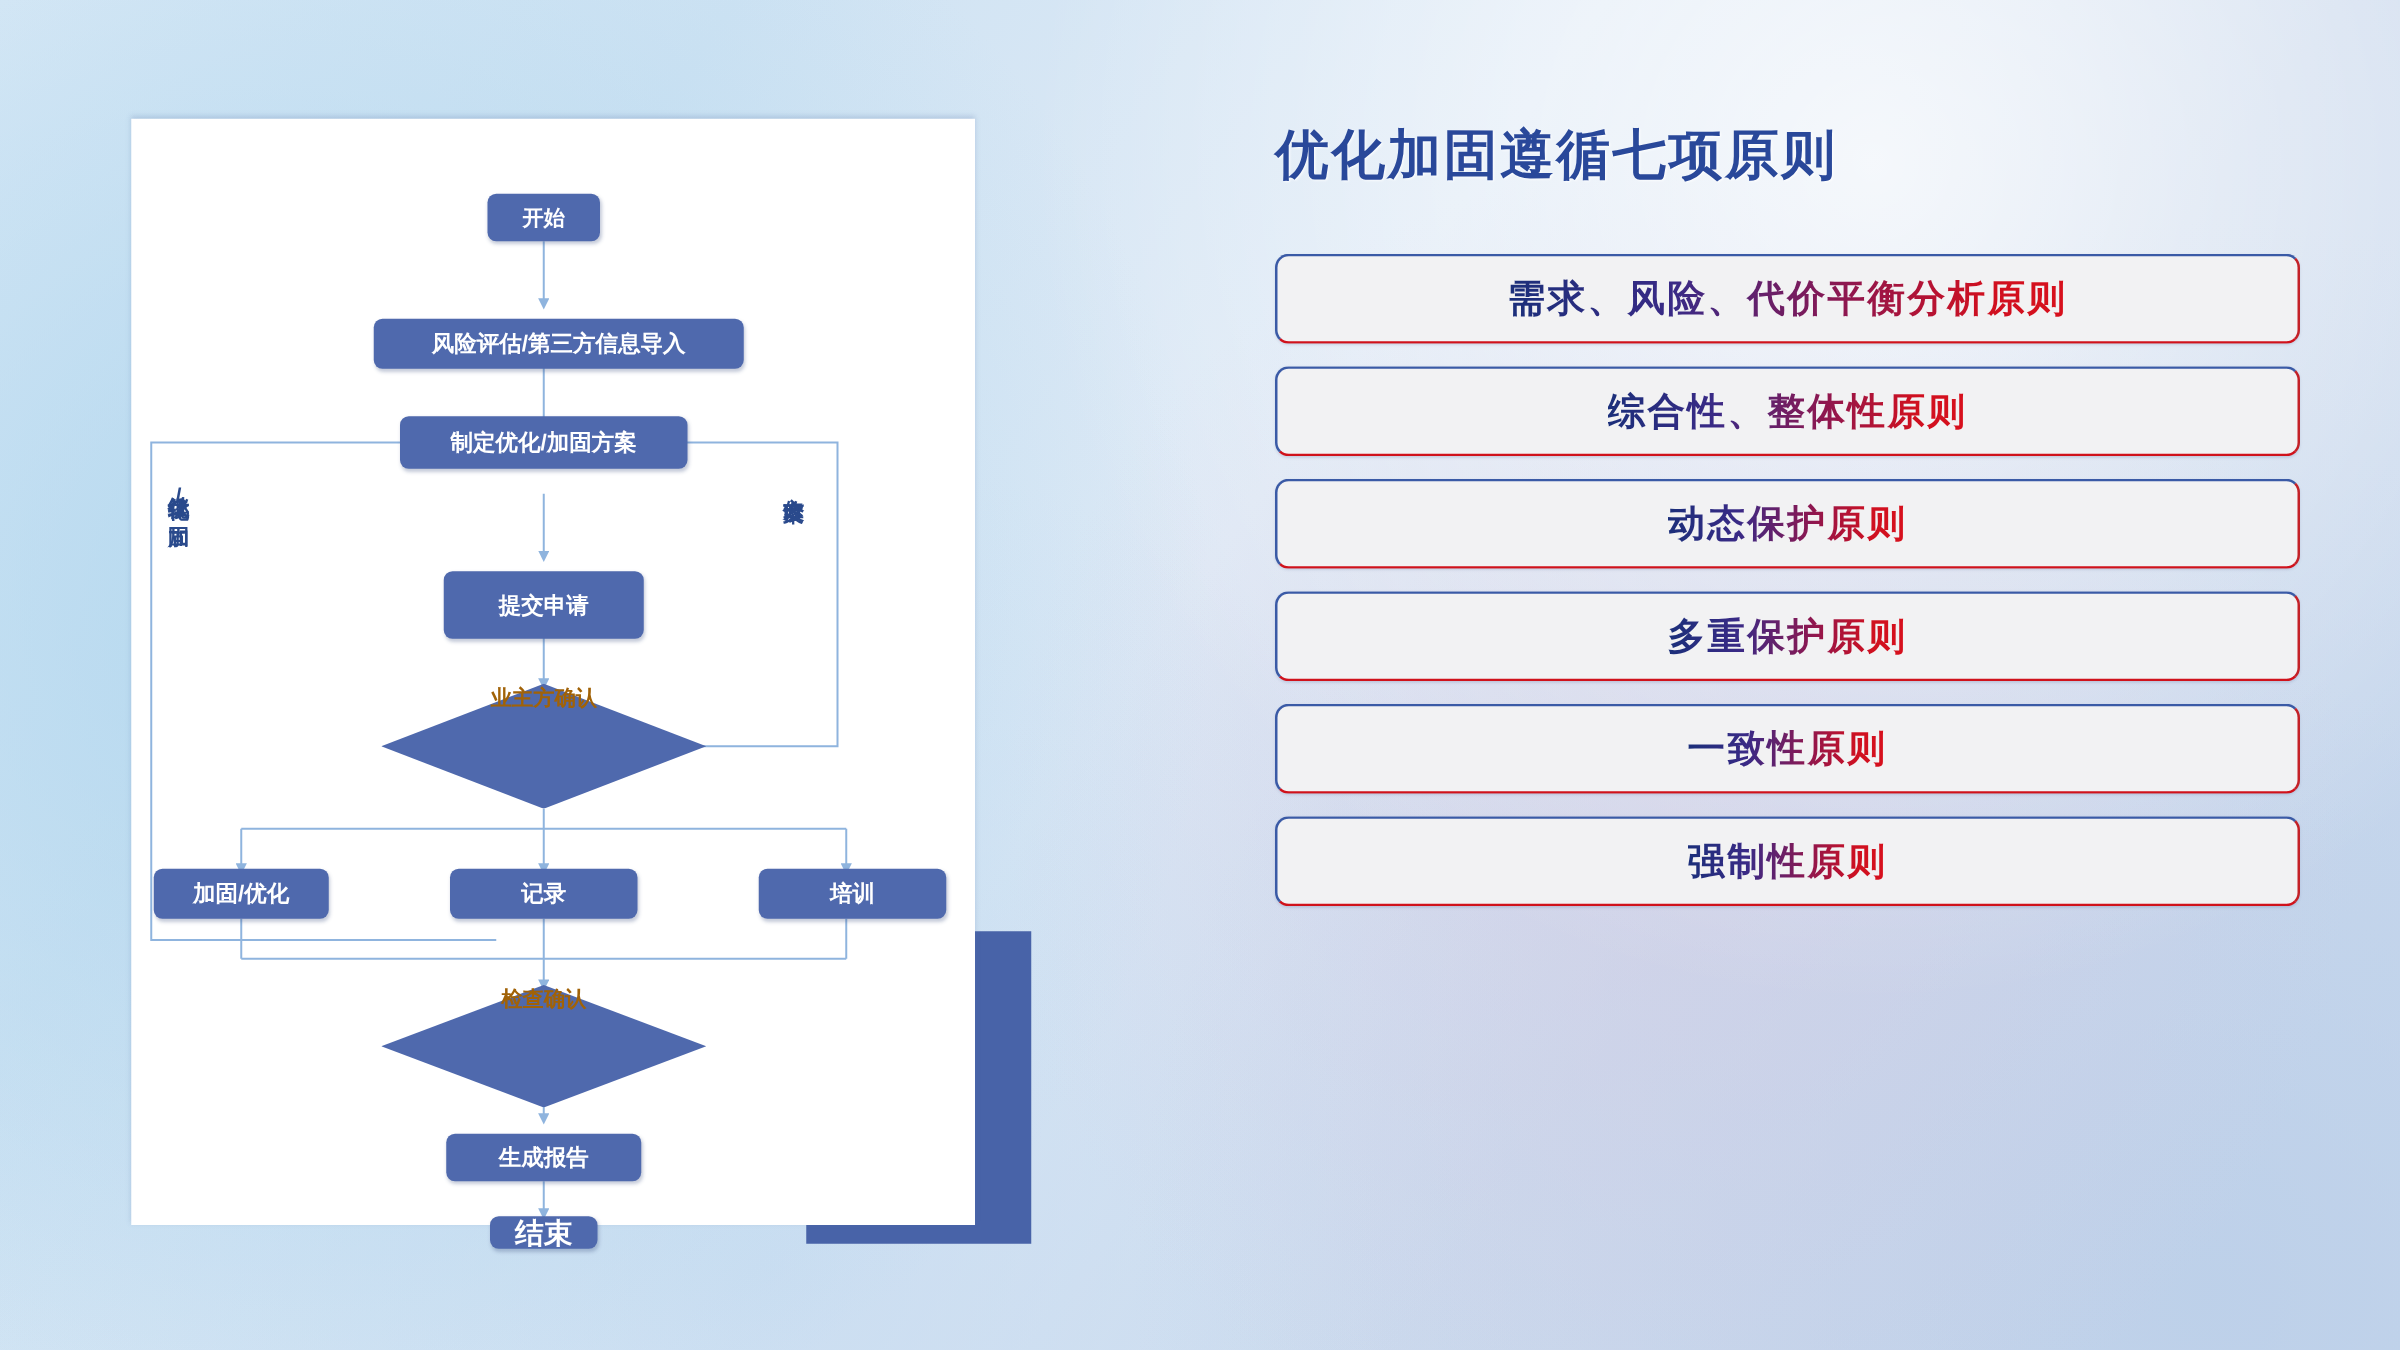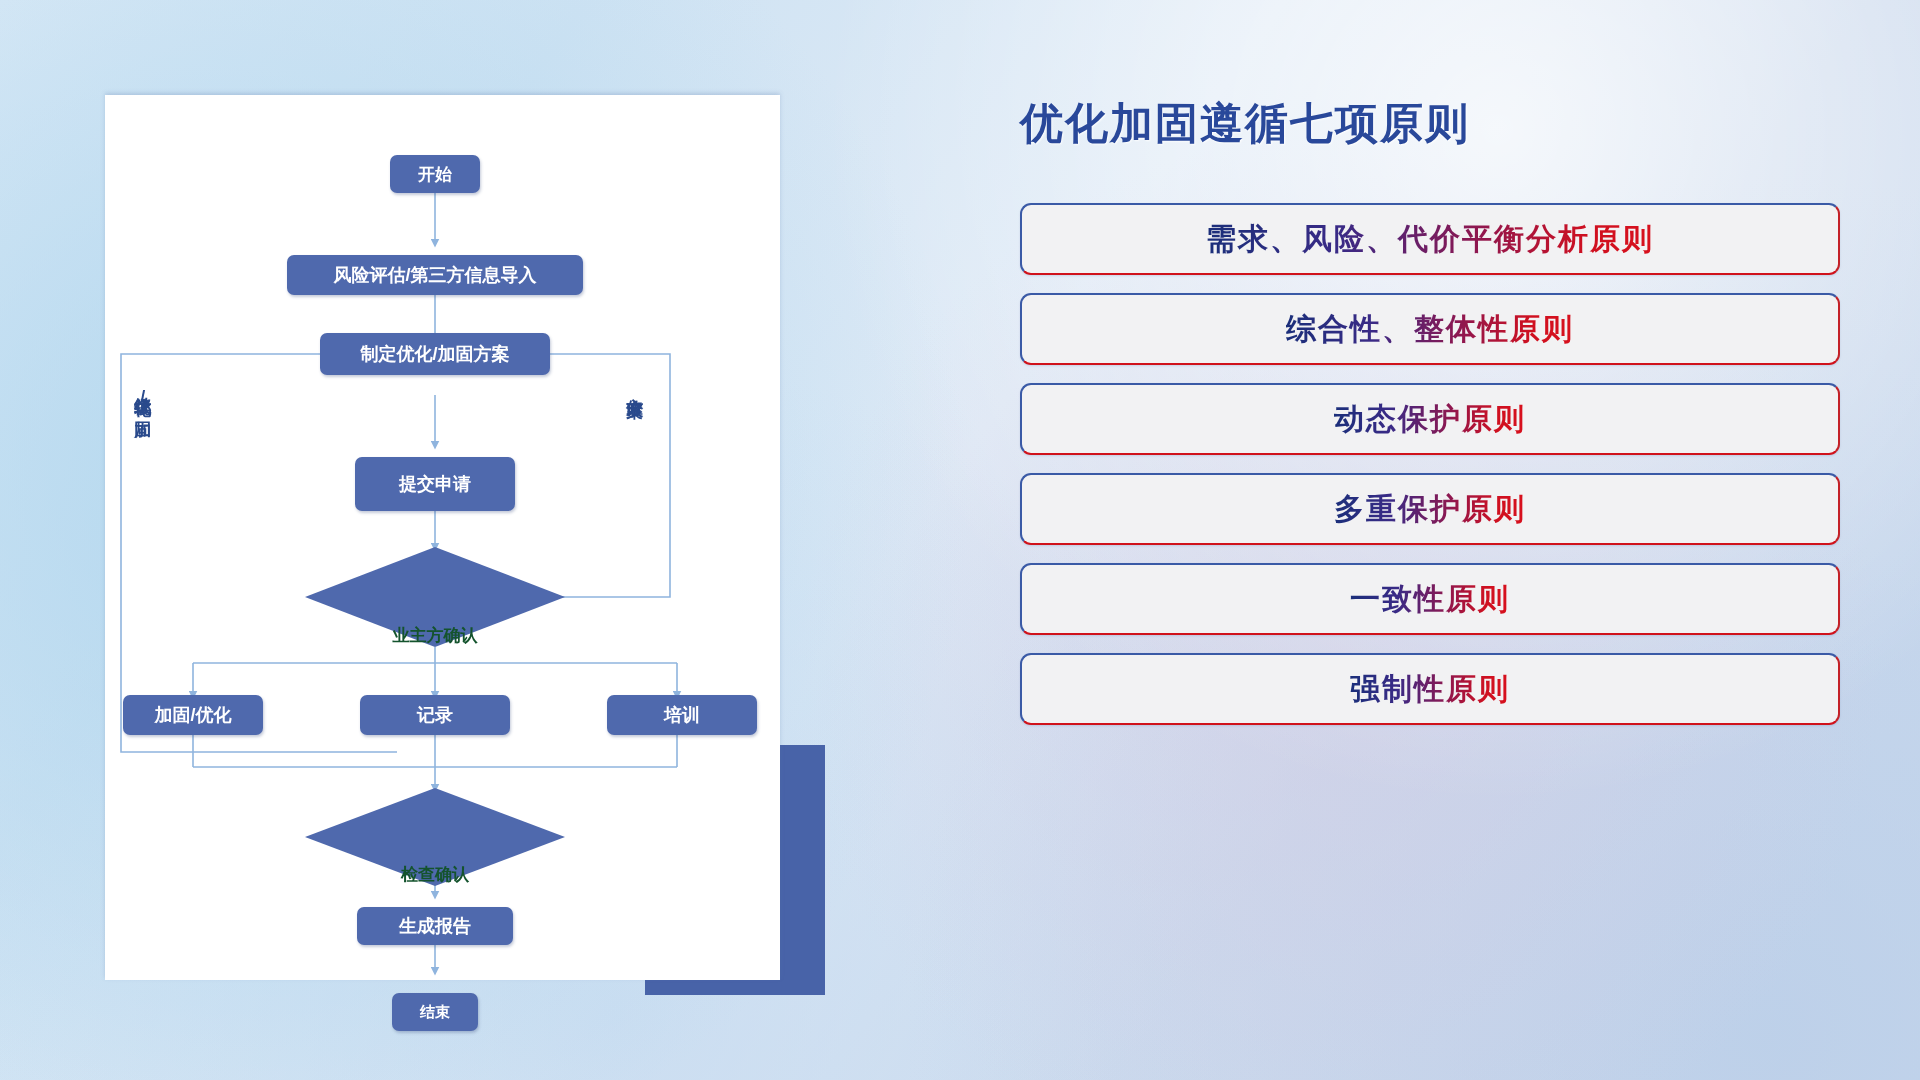--- a/index.html
+++ b/index.html
@@ -35,23 +35,23 @@
     background: #4f69ad;
     color: #ffffff;
     border-radius: 7px;
     display: flex; align-items: center; justify-content: center;
     font-weight: bold;
     white-space: nowrap;
     box-shadow: 1px 2px 3px rgba(60,80,130,0.30);
   }
   .diamond {
     position: absolute;
-    color: #14532d;
-    font-weight: bold;
-    display: flex; align-items: flex-end; justify-content: center;
+    color: #a16207;
+    font-weight: bold;
+    display: flex; align-items: flex-start; justify-content: center;
     white-space: nowrap;
   }
   .diamond .dshape {
     position: absolute; left: 0; top: 0; width: 100%; height: 100%;
     background: #4f69ad;
     clip-path: polygon(50% 0%, 100% 50%, 50% 100%, 0% 50%);
   }
   .diamond .dlabel { position: relative; z-index: 2; }
 
   .vlabel {
@@ -143,21 +143,21 @@
       <line x1="330" y1="750" x2="330" y2="800" marker-end="url(#ah)"></line>
 
       <line x1="330" y1="850" x2="330" y2="876" marker-end="url(#ah)"></line>
     </g>
   </svg>
 
   <div class="node" style="left:285px; top:60px; width:90px; height:38px; font-size:17px;">
     <span>开始</span>
   </div>
 
-  <div class="node" style="left:182px; top:160px; width:296px; height:40px; font-size:18px;">
+  <div class="node" style="left:194px; top:160px; width:296px; height:40px; font-size:18px;">
     <span>风险评估/第三方信息导入</span>
   </div>
 
   <div class="node" style="left:215px; top:238px; width:230px; height:42px; font-size:18px;">
     <span>制定优化/加固方案</span>
   </div>
 
   <div class="node" style="left:250px; top:362px; width:160px; height:54px; font-size:18px;">
     <span>提交申请</span>
   </div>
@@ -181,21 +181,21 @@
 
   <div class="diamond" style="left:200px; top:693px; width:260px; height:98px; font-size:17px;">
     <div class="dshape"></div>
     <span class="dlabel">检查确认</span>
   </div>
 
   <div class="node" style="left:252px; top:812px; width:156px; height:38px; font-size:18px;">
     <span>生成报告</span>
   </div>
 
-  <div class="node" style="left:287px; top:878px; width:86px; height:38px; font-size:15px;margin-top:20px;">
+  <div class="node" style="left:287px; top:878px; width:86px; height:26px; font-size:23px;">
     <span>结束</span>
   </div>
 
   <div class="vlabel" style="left:28px; top:288px; font-size:17px;">继续优化/加固</div>
 
   <div class="vlabel" style="left:520px; top:290px; font-size:17px;">方案修改</div>
 
 </div>
 
 <div id="right-panel">

